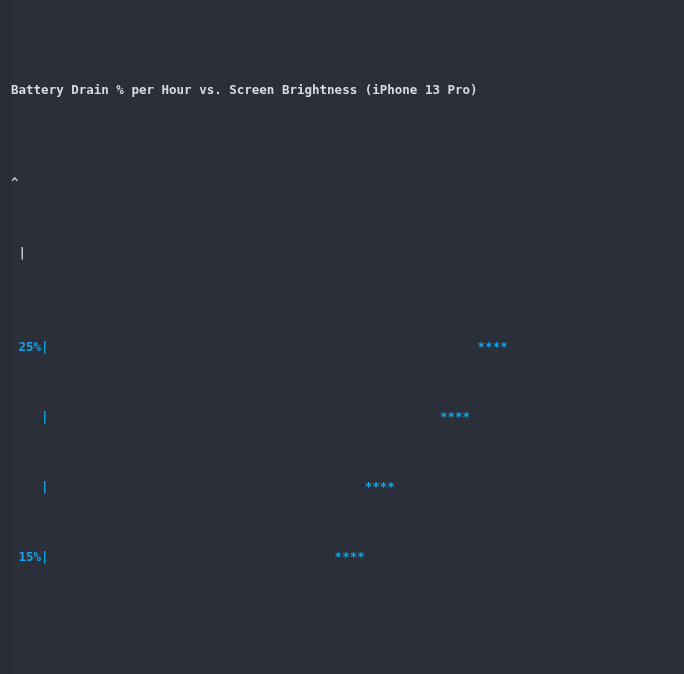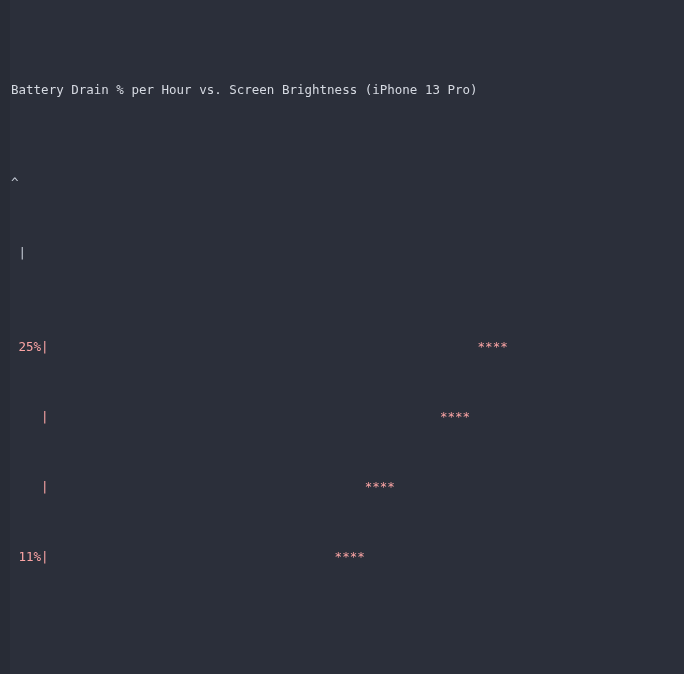--- a/index.html
+++ b/index.html
@@ -38,23 +38,24 @@
     font-size: 12.5px;
     line-height: 23.35px;
     color: #d6dae2;
     white-space: pre;
     letter-spacing: 0px;
   }
   .line {
     white-space: pre;
     height: 23.35px;
     font-family: "DejaVu Sans Mono", "Liberation Mono", monospace;
+    font-weight: bold;
   }
   .stars {
-    color: #fca5a5;
+    color: #0ea5e9;
   }
   .axis {
     color: #c6ccd6;
   }
 </style>
 </head>
 <body>
 
 <div id="terminal">
   <div id="gutter"></div>
@@ -62,21 +63,21 @@
   <div id="content">
 
     <div class="line">Battery Drain % per Hour vs. Screen Brightness (iPhone 13 Pro)</div>
 
     <div class="line axis">^</div>
     <div class="line axis"> |</div>
 
     <div class="line stars"> 25%|                                                         ****</div>
     <div class="line stars">    |                                                    ****</div>
     <div class="line stars">    |                                          ****</div>
-    <div class="line stars"> 11%|                                      ****</div>
+    <div class="line stars"> 15%|                                      ****</div>
     
     
     
     
     
     
 
     
     
     

